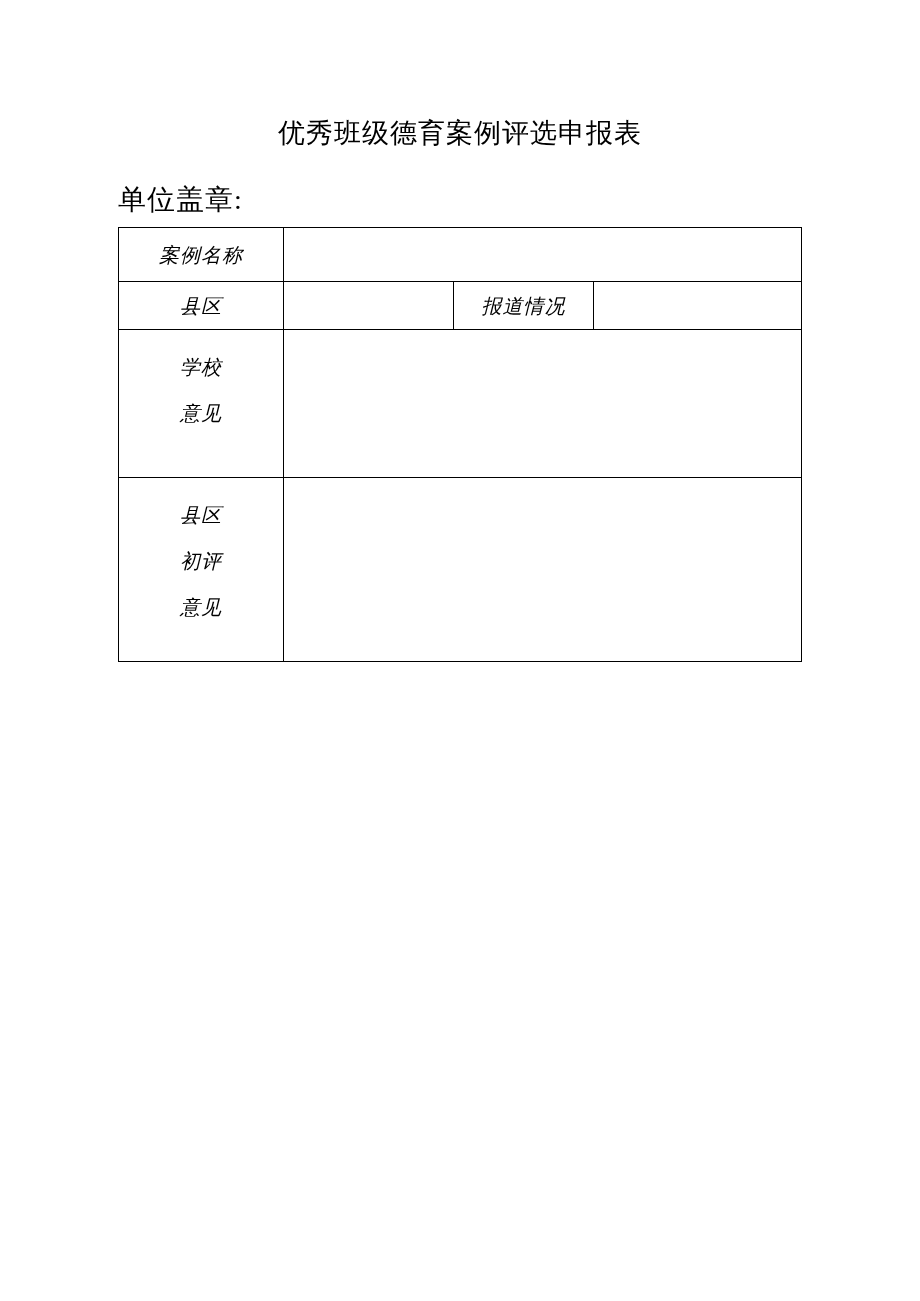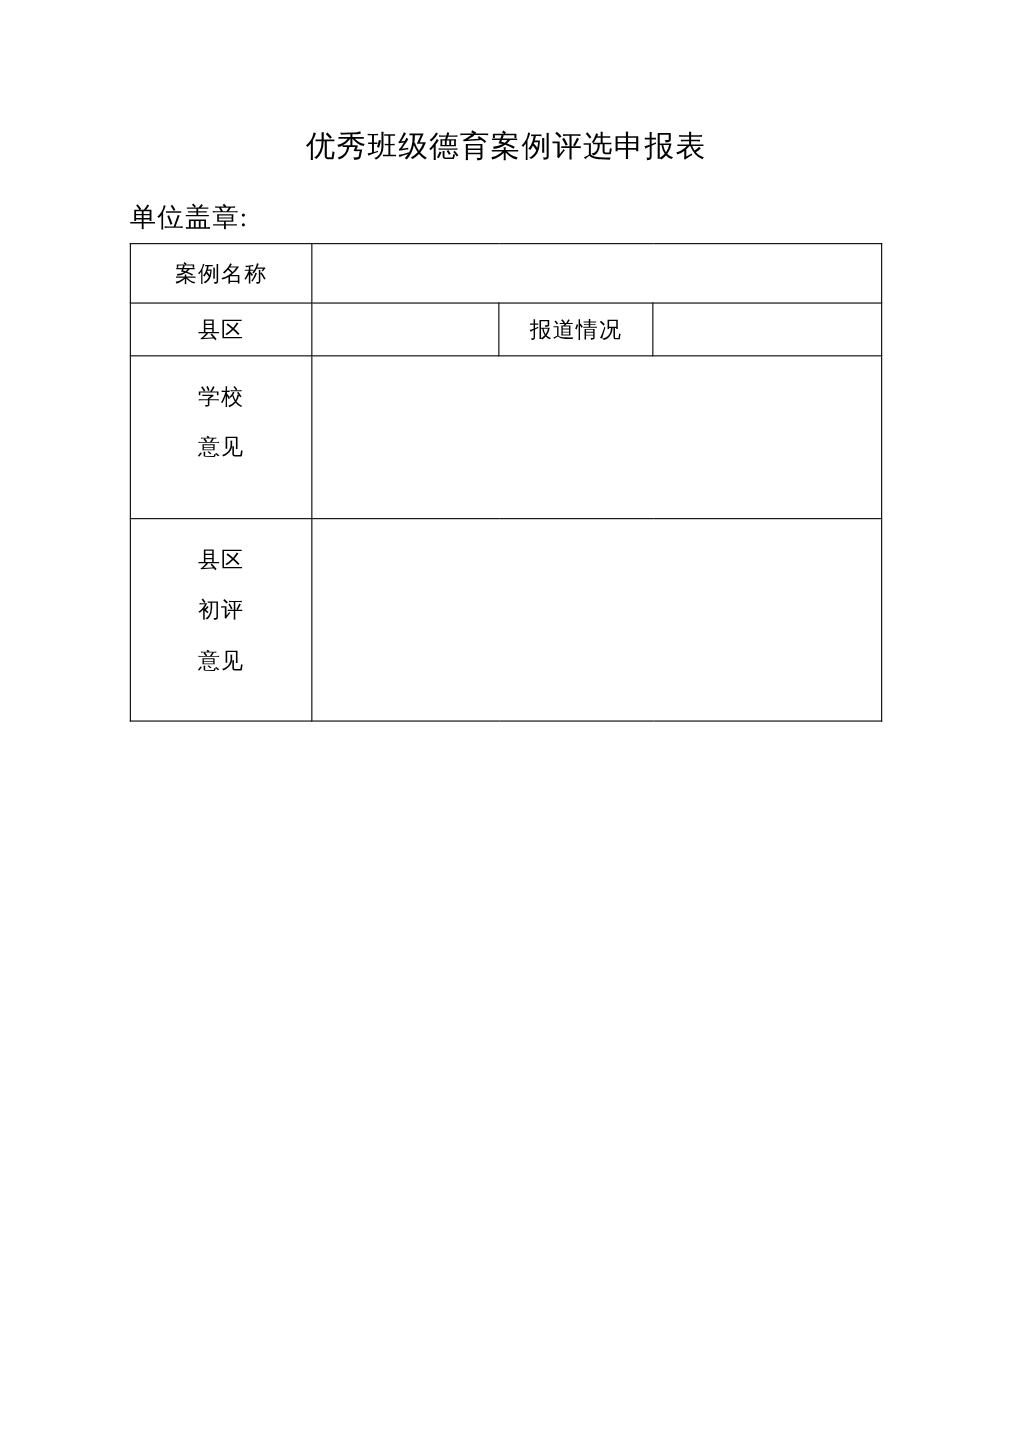--- a/index.html
+++ b/index.html
@@ -15,28 +15,29 @@
       padding: 115px 118px 0 118px;
     }
     .title {
       text-align: center;
       font-size: 27px;
       font-weight: normal;
       margin-bottom: 30px;
       letter-spacing: 1px;
     }
     .stamp-line {
-      font-size: 24px;
+      font-size: 28px;
       margin-bottom: 8px;
       letter-spacing: 1px;
     }
     table {
       border-collapse: collapse;
       width: 100%;
       table-layout: fixed;
+      font-style: italic;
     }
     td {
       border: 1.5px solid #000000;
       font-size: 20px;
       text-align: center;
       vertical-align: middle;
       padding: 0;
       line-height: 2.2;
       letter-spacing: 1px;
     }

